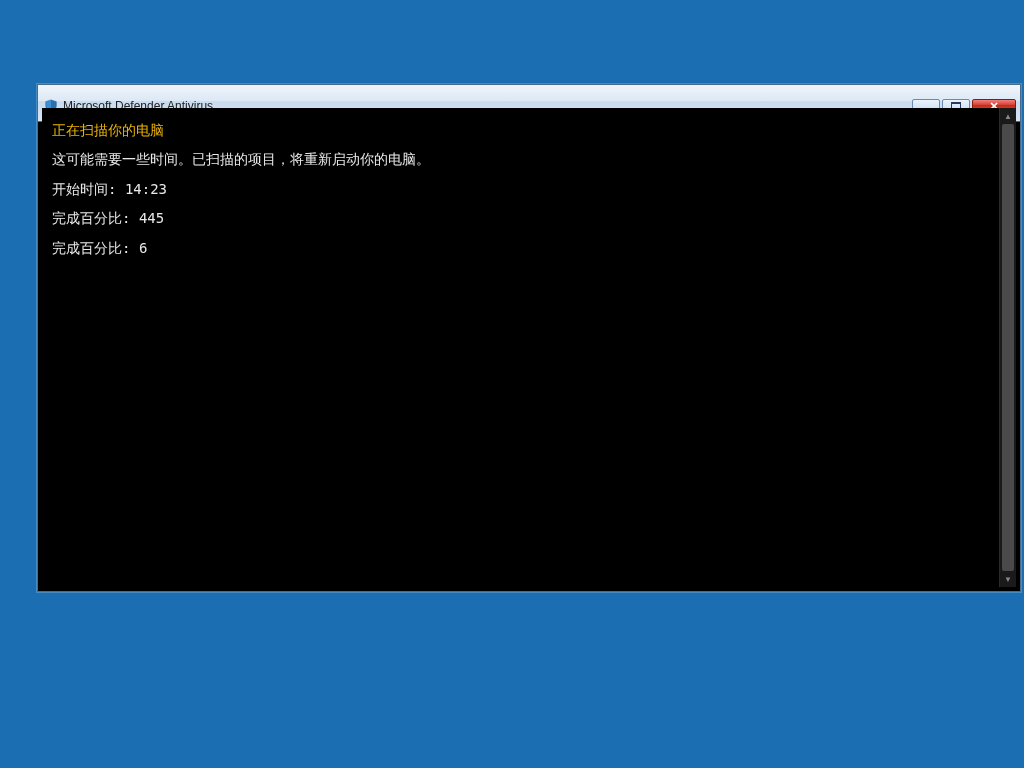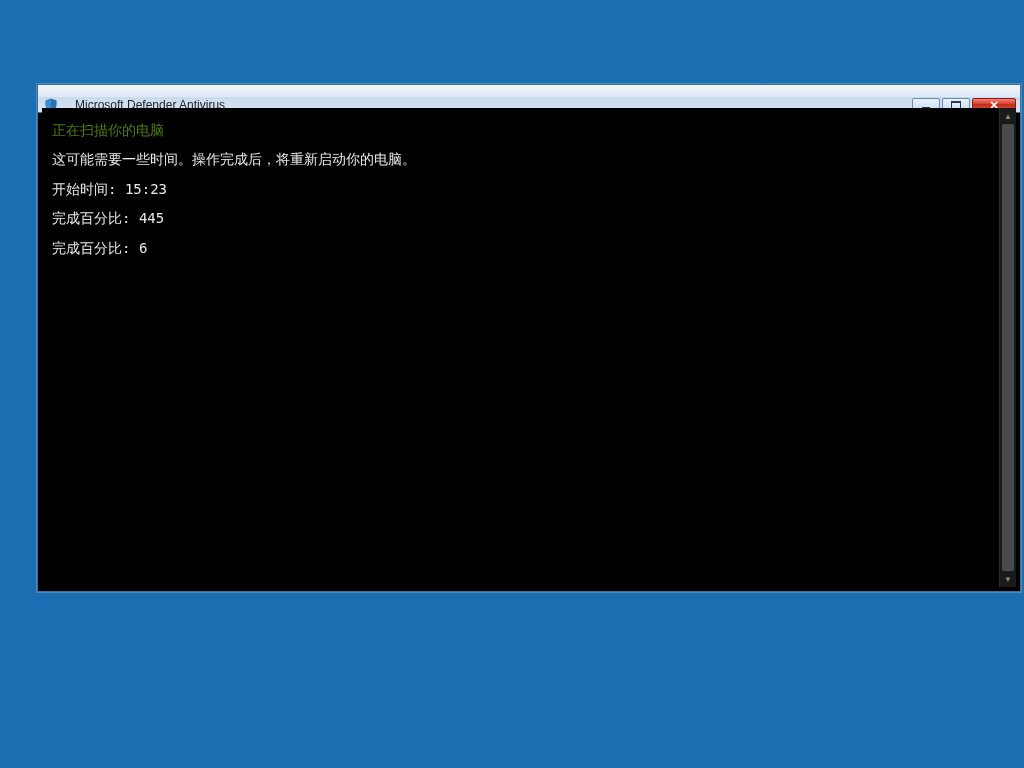--- a/index.html
+++ b/index.html
@@ -19,24 +19,23 @@
     height: 506px;
     background: #000;
     border: 1px solid #4a6a8a;
     box-shadow: 0 0 0 1px rgba(255,255,255,0.2);
   }
   .titlebar {
     height: 22px;
     background: linear-gradient(to bottom, #f0f5fb 0%, #dce8f5 45%, #c9dbef 46%, #d6e4f4 100%);
     border-bottom: 1px solid #4a6a8a;
     display: flex;
-    align-items: flex-end;
-    padding: 5px 4px 0 6px;
+    align-items: flex-start;
+    padding: 14px 4px 0 6px;
     position: relative;
-    gap: 12px;
   }
   .titlebar .icon {
     width: 14px;
     height: 14px;
     margin-right: 5px;
     flex: 0 0 auto;
   }
   .titlebar .title {
     font-size: 12px;
     color: #222;
@@ -95,21 +94,21 @@
   .console {
     flex: 1 1 auto;
     padding: 8px 10px;
     color: #e8e8e8;
     font-family: "NSimSun", "SimSun", "Consolas", monospace;
     font-size: 14px;
     line-height: 2.1;
     white-space: pre;
   }
   .console .heading {
-    color: #4d7c0f;
+    color: #eab308;
   }
   .scrollbar {
     width: 16px;
     background: #1a1a1a;
     border-left: 1px solid #2a2a2a;
     display: flex;
     flex-direction: column;
   }
   .scrollbar .arrow {
     height: 16px;
@@ -150,22 +149,22 @@
         </div>
       <div class="win-btn max">
           <div class="glyph"></div>
         </div>
       <div class="win-btn close">✕</div>
     </div>
   </div>
 
   <div class="client">
     <div class="console"><span class="heading">正在扫描你的电脑</span>
-<span>这可能需要一些时间。操作完成后，将重新启动你的电脑。</span>
-<span>开始时间:</span> <span>15:23</span>
+<span>这可能需要一些时间。已扫描的项目，将重新启动你的电脑。</span>
+<span>开始时间:</span> <span>14:23</span>
 <span>完成百分比:</span> <span>445</span>
 <span>完成百分比:</span> <span>6</span></div>
     <div class="scrollbar">
       <div class="arrow">▲</div>
       <div class="track">
         <div class="thumb"></div>
       </div>
       <div class="arrow">▼</div>
     </div>
   </div>

